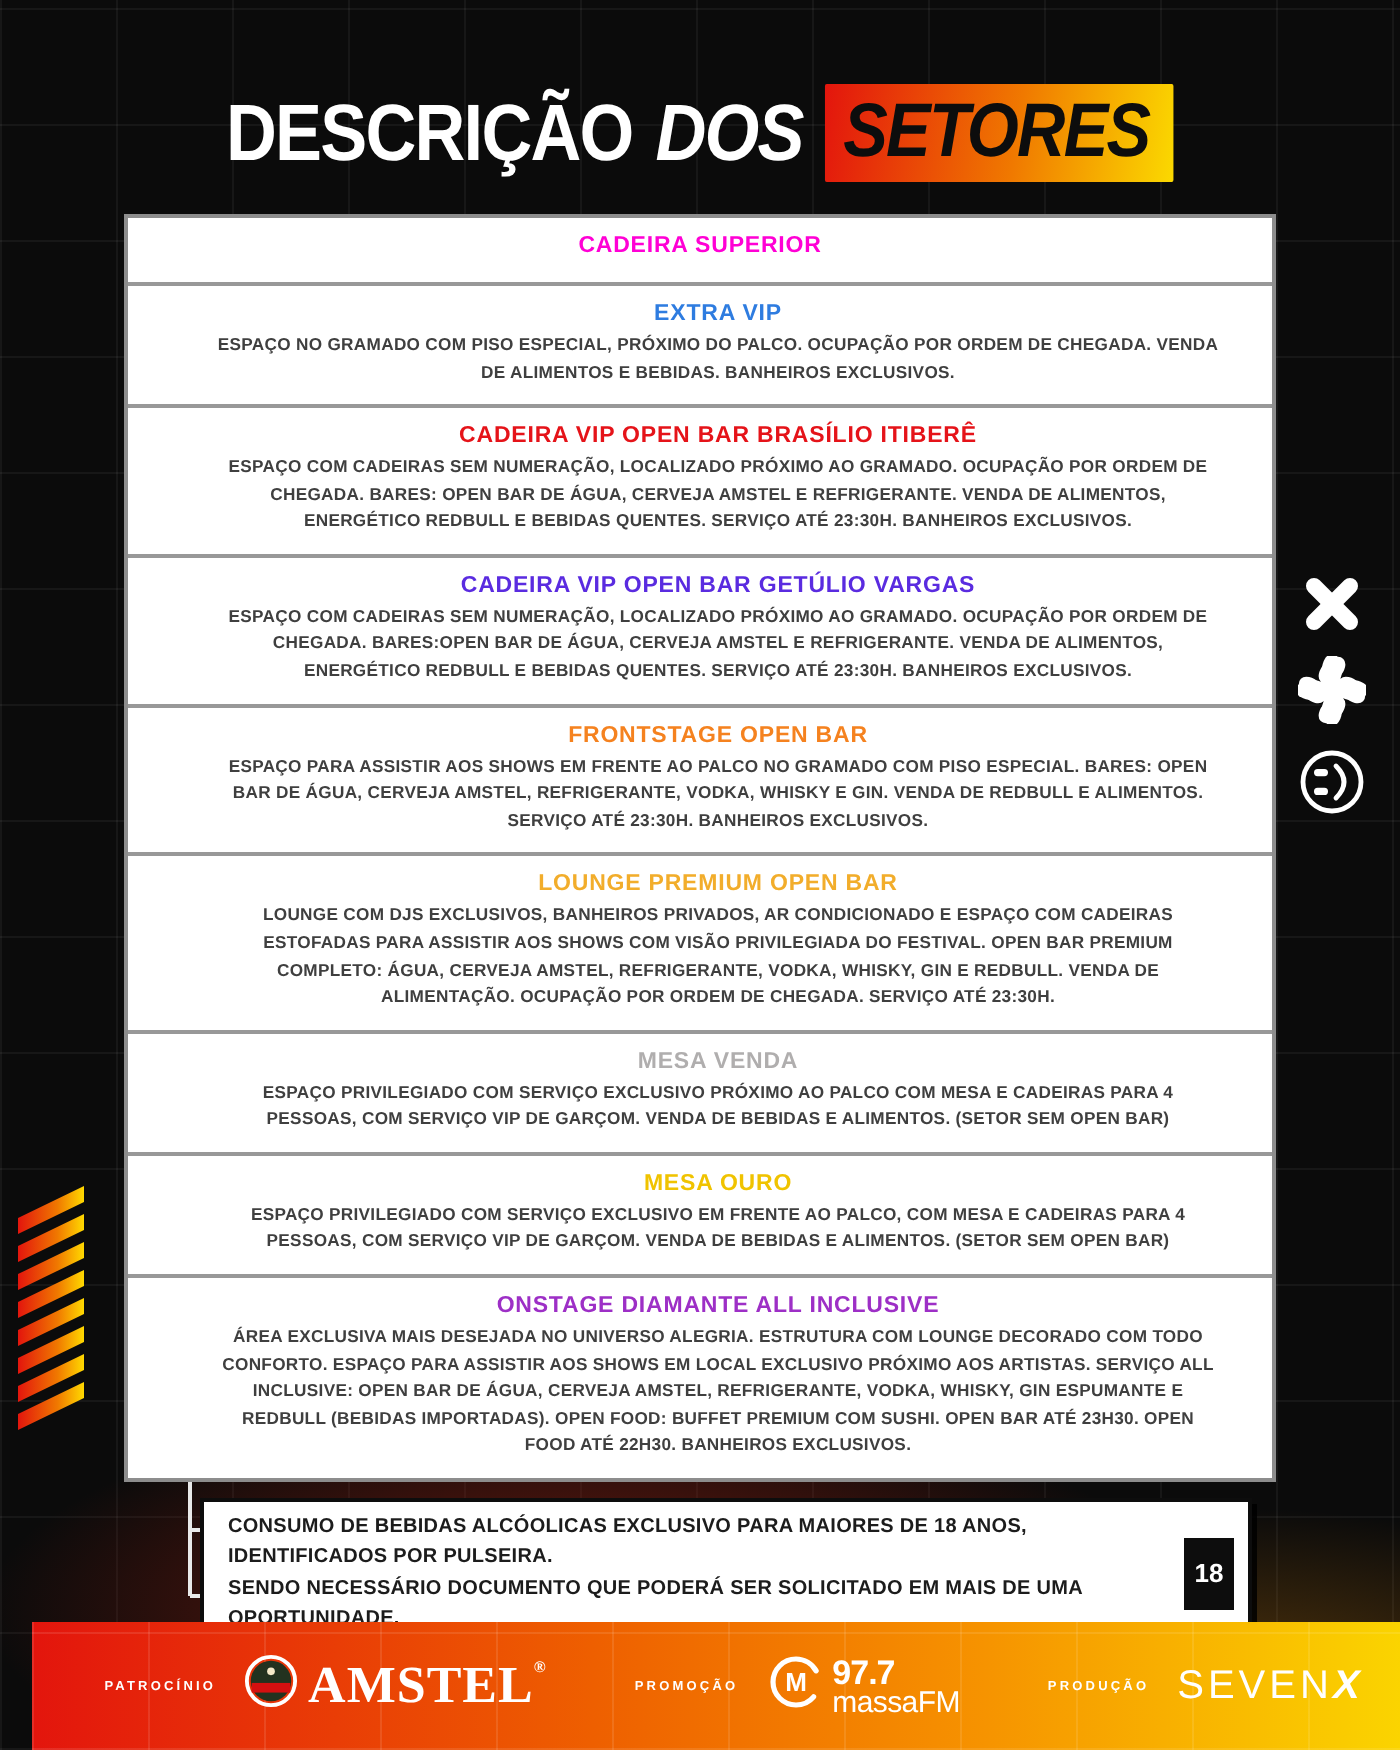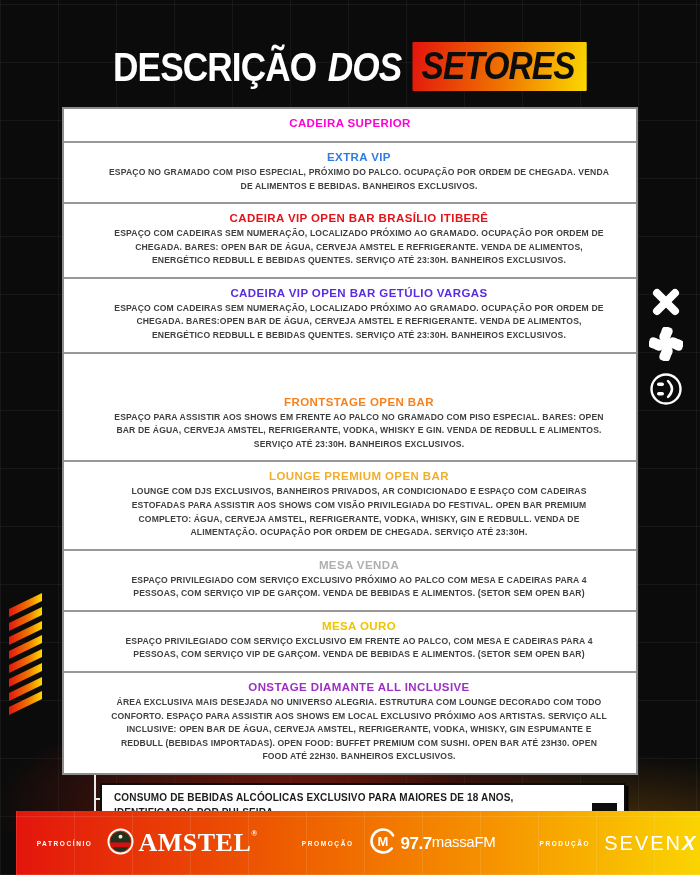--- a/index.html
+++ b/index.html
@@ -62,21 +62,21 @@
       repeating-linear-gradient(0deg, rgba(255,255,255,0.10) 0 1px, transparent 1px 58px),
       repeating-linear-gradient(90deg, rgba(255,255,255,0.10) 0 1px, transparent 1px 58px),
       linear-gradient(90deg,#e3150d 0%,#ee5f00 40%,#f69300 68%,#fbd900 100%);
     display:flex;align-items:center;justify-content:center;gap:14px;margin-left:16px;
   }
   .sponsor-label{color:#fff;font-size:6.5px;font-weight:bold;letter-spacing:1.6px;}
   .amstel-group{display:flex;align-items:center;gap:5px;}
   .amstel-word{color:#fff;font-family:"Liberation Serif",serif;font-weight:bold;font-size:26px;letter-spacing:0.5px;line-height:1;}
   .amstel-reg{font-size:8px;vertical-align:top;}
   .massa-group{display:flex;align-items:center;gap:3px;}
-  .massa-text{display:flex;line-height:1;}
+  .massa-text{display:flex;flex-direction:column;line-height:1;}
   .massa-num{color:#fff;font-weight:bold;font-size:17px;letter-spacing:-0.5px;}
   .massa-sub{color:#fff;font-weight:normal;font-size:15px;letter-spacing:-0.3px;margin-top:-1px;}
   .sevenx{color:#fff;font-size:20px;letter-spacing:2px;font-weight:normal;line-height:1;}
   .sevenx .x{font-weight:bold;font-style:italic;letter-spacing:0;}
   .footer-gap{width:16px;}
 </style>
 </head>
 <body>
 
 <div class="title-row">
@@ -95,21 +95,21 @@
   </div>
   <div class="section">
     <div class="sec-head" style="color: rgb(229, 19, 25);">CADEIRA VIP OPEN BAR BRASÍLIO ITIBERÊ</div>
     <div class="sec-desc">ESPAÇO COM CADEIRAS SEM NUMERAÇÃO, LOCALIZADO PRÓXIMO AO GRAMADO. OCUPAÇÃO POR ORDEM DE CHEGADA. BARES: OPEN BAR DE ÁGUA, CERVEJA AMSTEL E REFRIGERANTE. VENDA DE ALIMENTOS, ENERGÉTICO REDBULL E BEBIDAS QUENTES. SERVIÇO ATÉ 23:30H. BANHEIROS EXCLUSIVOS.</div>
   </div>
   <div class="section">
     <div class="sec-head" style="color: rgb(90, 43, 224);">CADEIRA VIP OPEN BAR GETÚLIO VARGAS</div>
     <div class="sec-desc">ESPAÇO COM CADEIRAS SEM NUMERAÇÃO, LOCALIZADO PRÓXIMO AO GRAMADO. OCUPAÇÃO POR ORDEM DE CHEGADA. BARES:OPEN BAR DE ÁGUA, CERVEJA AMSTEL E REFRIGERANTE. VENDA DE ALIMENTOS, ENERGÉTICO REDBULL E BEBIDAS QUENTES. SERVIÇO ATÉ 23:30H. BANHEIROS EXCLUSIVOS.</div>
   </div>
   <div class="section">
-    <div class="sec-head" style="color: rgb(245, 130, 31); margin-top: 34px;">FRONTSTAGE OPEN BAR</div>
+    <div class="sec-head" style="color: rgb(245, 130, 31);">FRONTSTAGE OPEN BAR</div>
     <div class="sec-desc">ESPAÇO PARA ASSISTIR AOS SHOWS EM FRENTE AO PALCO NO GRAMADO COM PISO ESPECIAL. BARES: OPEN BAR DE ÁGUA, CERVEJA AMSTEL, REFRIGERANTE, VODKA, WHISKY E GIN. VENDA DE REDBULL E ALIMENTOS. SERVIÇO ATÉ 23:30H. BANHEIROS EXCLUSIVOS.</div>
   </div>
   <div class="section">
     <div class="sec-head" style="color: rgb(242, 173, 43);">LOUNGE PREMIUM OPEN BAR</div>
     <div class="sec-desc">LOUNGE COM DJS EXCLUSIVOS, BANHEIROS PRIVADOS, AR CONDICIONADO E ESPAÇO COM CADEIRAS ESTOFADAS PARA ASSISTIR AOS SHOWS COM VISÃO PRIVILEGIADA DO FESTIVAL. OPEN BAR PREMIUM COMPLETO: ÁGUA, CERVEJA AMSTEL, REFRIGERANTE, VODKA, WHISKY, GIN E REDBULL. VENDA DE ALIMENTAÇÃO. OCUPAÇÃO POR ORDEM DE CHEGADA. SERVIÇO ATÉ 23:30H.</div>
   </div>
   <div class="section">
     <div class="sec-head" style="color: rgb(176, 174, 174);">MESA VENDA</div>
     <div class="sec-desc">ESPAÇO PRIVILEGIADO COM SERVIÇO EXCLUSIVO PRÓXIMO AO PALCO COM MESA E CADEIRAS PARA 4 PESSOAS, COM SERVIÇO VIP DE GARÇOM. VENDA DE BEBIDAS E ALIMENTOS. (SETOR SEM OPEN BAR)</div>
   </div>

